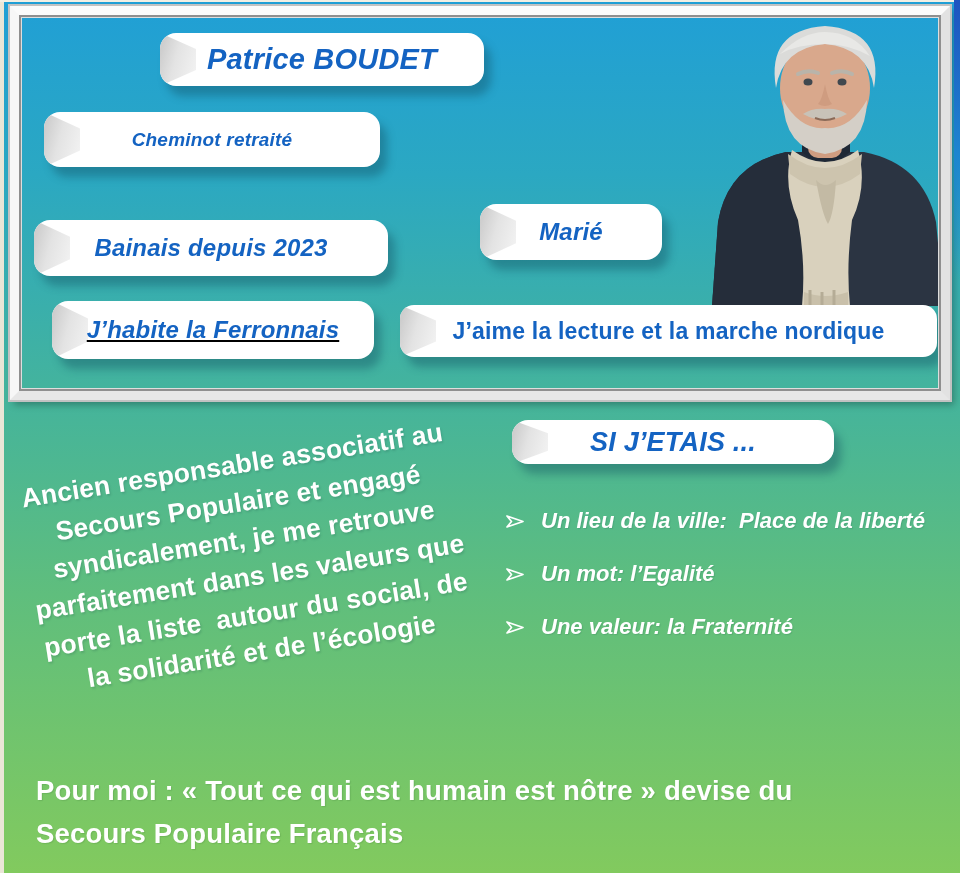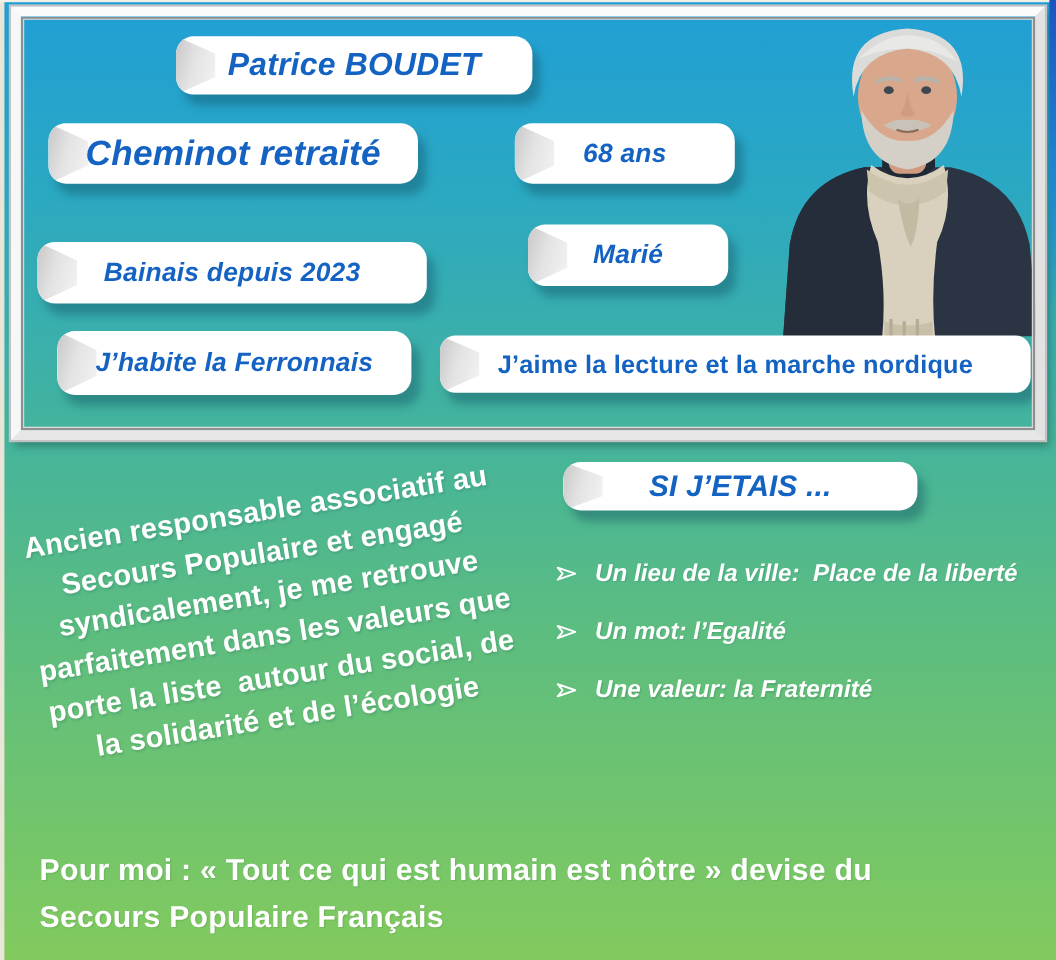--- a/index.html
+++ b/index.html
@@ -41,28 +41,28 @@
   }
   .pill .label{
     position:relative;color:#1463c2;font-weight:bold;font-style:italic;
     white-space:nowrap;letter-spacing:.2px;
   }
   .pill .label.upright{font-style:normal;}
 
   #name-pill   {left:160px;top:33px; width:324px;height:53px;}
   #name-pill   .label{font-size:29px;}
   #occ-pill    {left:44px; top:112px;width:336px;height:55px;}
-  #occ-pill    .label{font-size:32px;}
+  #occ-pill    .label{font-size:19px;}
   #age-pill    {left:468px;top:112px;width:200px;height:55px;}
   #age-pill    .label{font-size:24px;}
   #res-pill    {left:34px; top:204px;width:354px;height:56px;margin-top:16px;}
   #res-pill    .label{font-size:24px;}
   #mar-pill    {left:480px;top:204px;width:182px;height:56px;}
   #mar-pill    .label{font-size:24px;text-align:center;}
-  #home-pill   {left:52px; top:301px;width:322px;height:58px;}
+  #home-pill   {left:52px; top:301px;width:322px;height:58px;text-decoration:underline;}
   #home-pill   .label{font-size:24px;}
   #hobby-pill  {left:400px;top:305px;width:537px;height:52px;border-radius:14px;}
   #hobby-pill  .label{font-size:23px;}
   #sije-pill   {left:512px;top:420px;width:322px;height:44px;z-index:3;}
   #sije-pill   .label{font-size:27px;}
 
   
   .portrait{position:absolute;left:698px;top:14px;width:252px;height:292px;z-index:1;}
 
   
@@ -143,24 +143,20 @@
   <div class="pill" id="name-pill">
     <span class="cap"></span>
     <span class="label">Patrice BOUDET</span>
   </div>
 
   <div class="pill" id="occ-pill">
     <span class="cap"></span>
     <span class="label">Cheminot retraité</span>
   </div>
 
-  <div class="pill" id="age-pill">
-    <span class="cap"></span>
-    <span class="label">68 ans</span>
-  </div>
 
   <div class="pill" id="res-pill">
     <span class="cap"></span>
     <span class="label">Bainais depuis 2023</span>
   </div>
 
   <div class="pill" id="mar-pill">
     <span class="cap"></span>
     <span class="label">Marié</span>
   </div>

